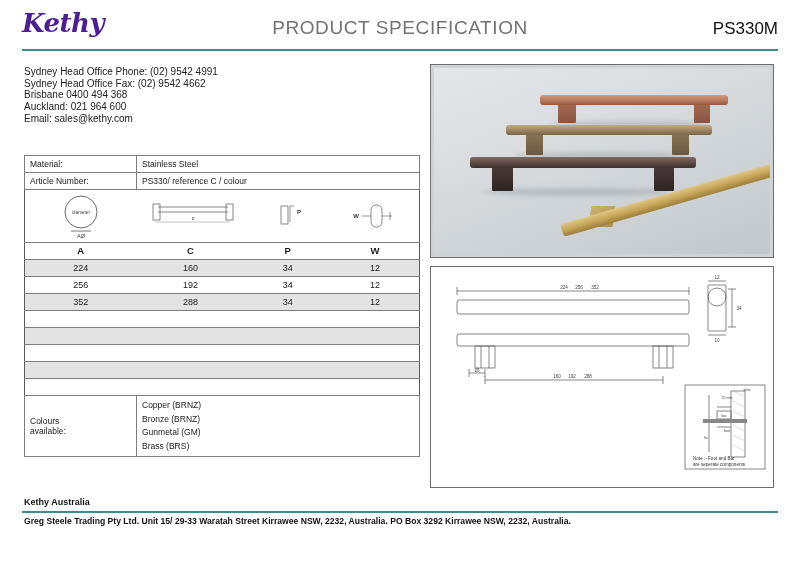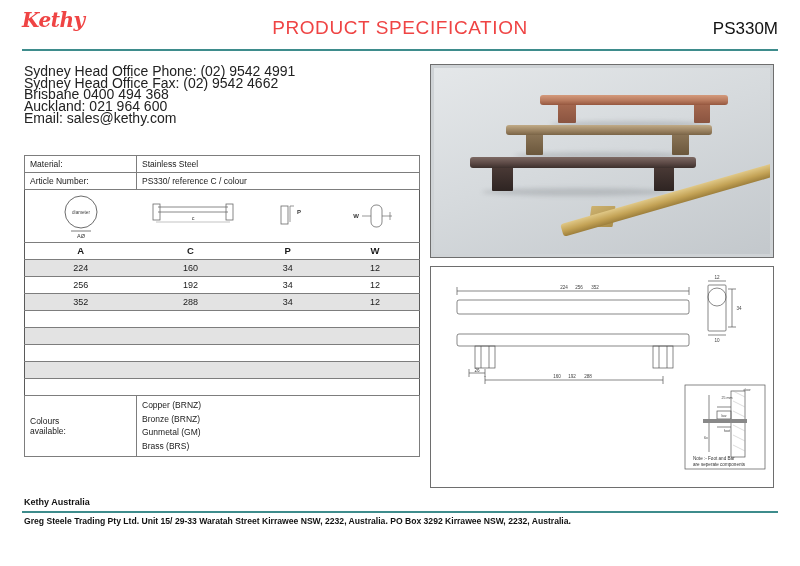--- a/index.html
+++ b/index.html
@@ -18,50 +18,50 @@
   .header {
     position: absolute;
     left: 22px; top: 8px; width: 756px; height: 44px;
   }
   .logo {
     position: absolute;
     left: 0; top: 0;
     font-family: "DejaVu Serif", serif;
     font-style: italic;
     font-weight: bold;
-    font-size: 20px;
-    color: #ef4444;
+    font-size: 26px;
+    color: #4c1d95;
     letter-spacing: -0.5px;
   }
   .doc-title {
     position: absolute;
     left: 0; right: 0; top: 9px;
     text-align: center;
     font-size: 19px;
     letter-spacing: 0.6px;
-    color: #ef4444;
+    color: #737373;
   }
   .doc-code {
     position: absolute;
     right: 0; top: 11px;
     font-size: 17px;
     font-weight: normal;
     color: #111;
   }
   .header-rule {
     position: absolute;
     left: 22px; top: 49px; width: 756px; height: 2px;
     background: #3e8c8c;
   }
 
   
   .contact {
     position: absolute;
     left: 24px; top: 66px;
-    font-size: 14px;
+    font-size: 10px;
     line-height: 11.7px;
     color: #222;
   }
 
   
   .spec-table {
     position: absolute;
     left: 24px; top: 155px; width: 396px;
     border: 1px solid #5a5a5a;
     border-collapse: collapse;

